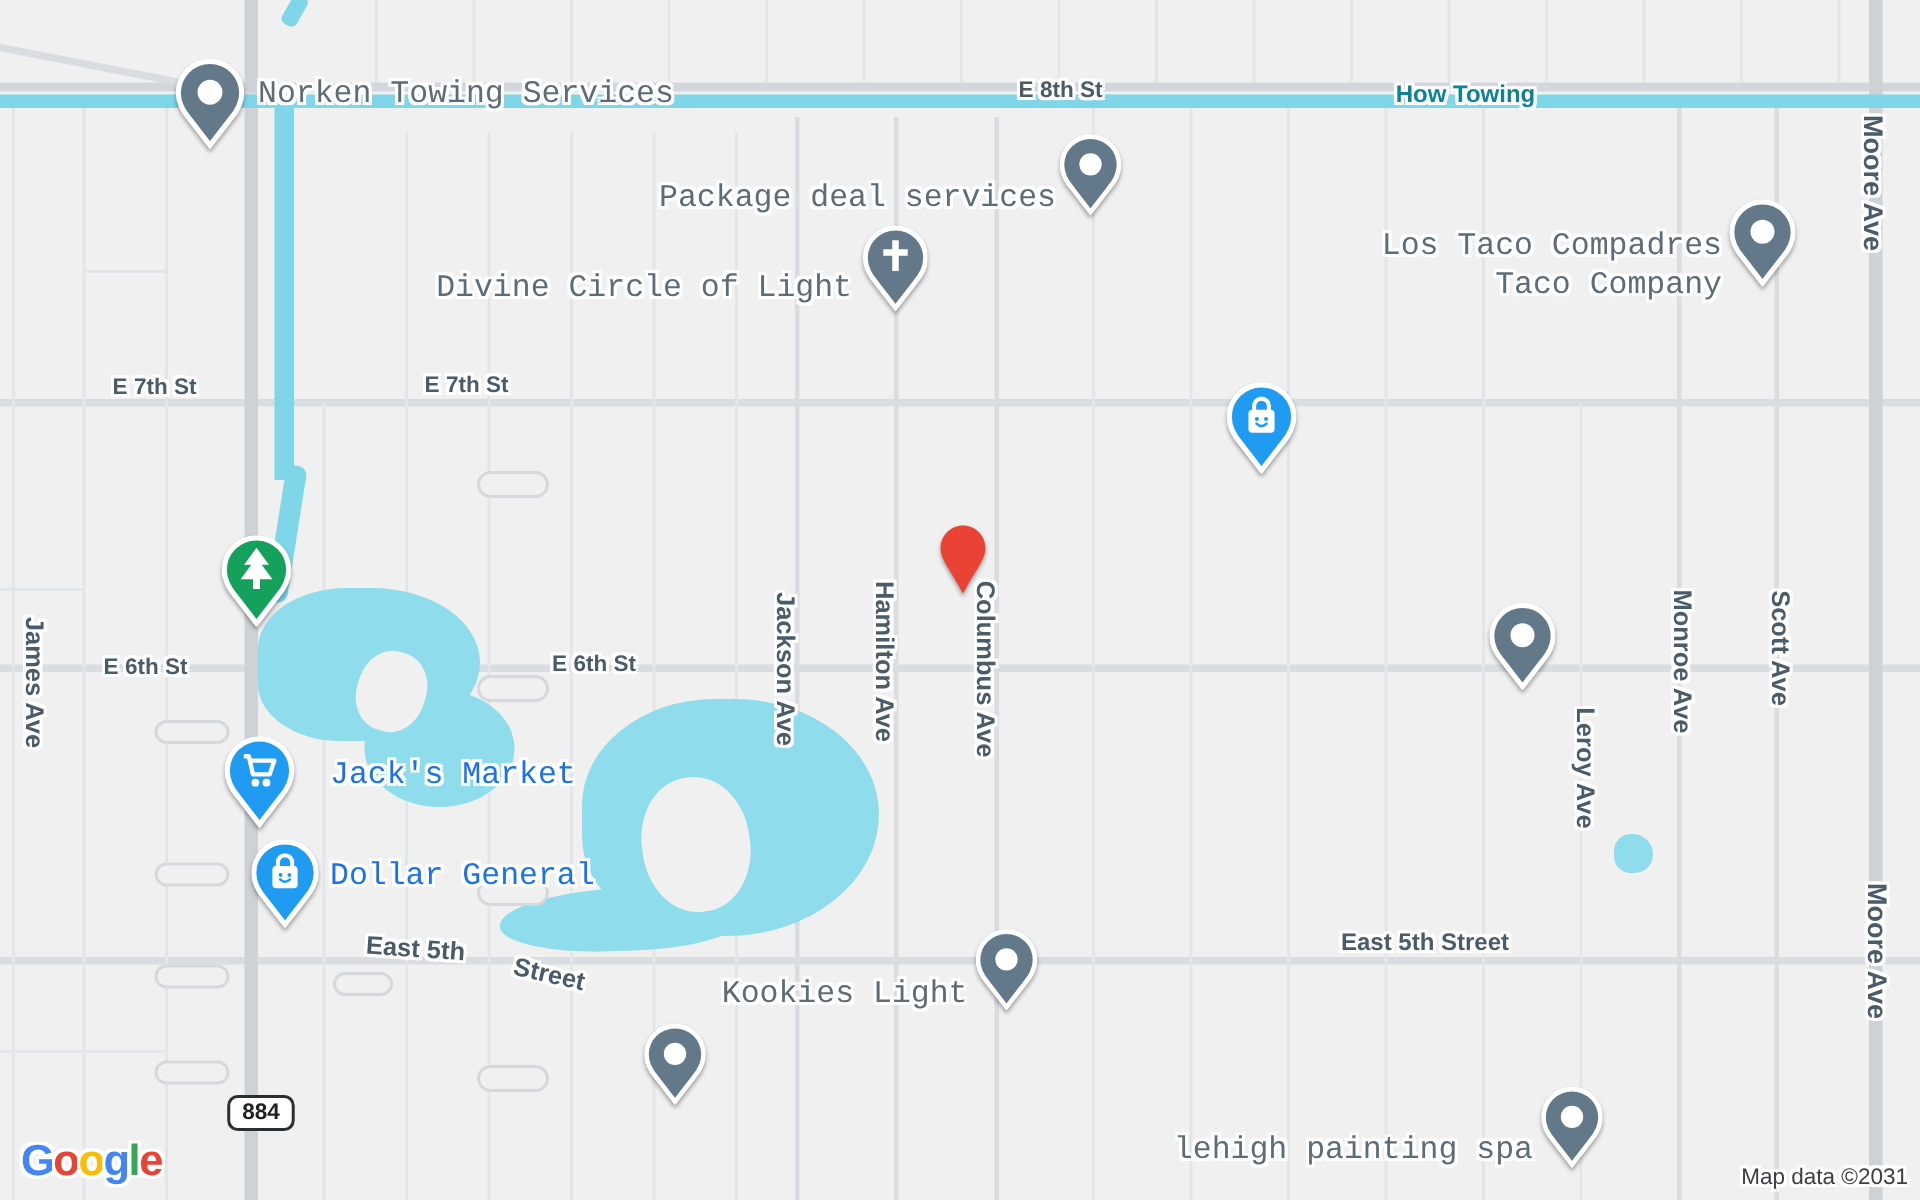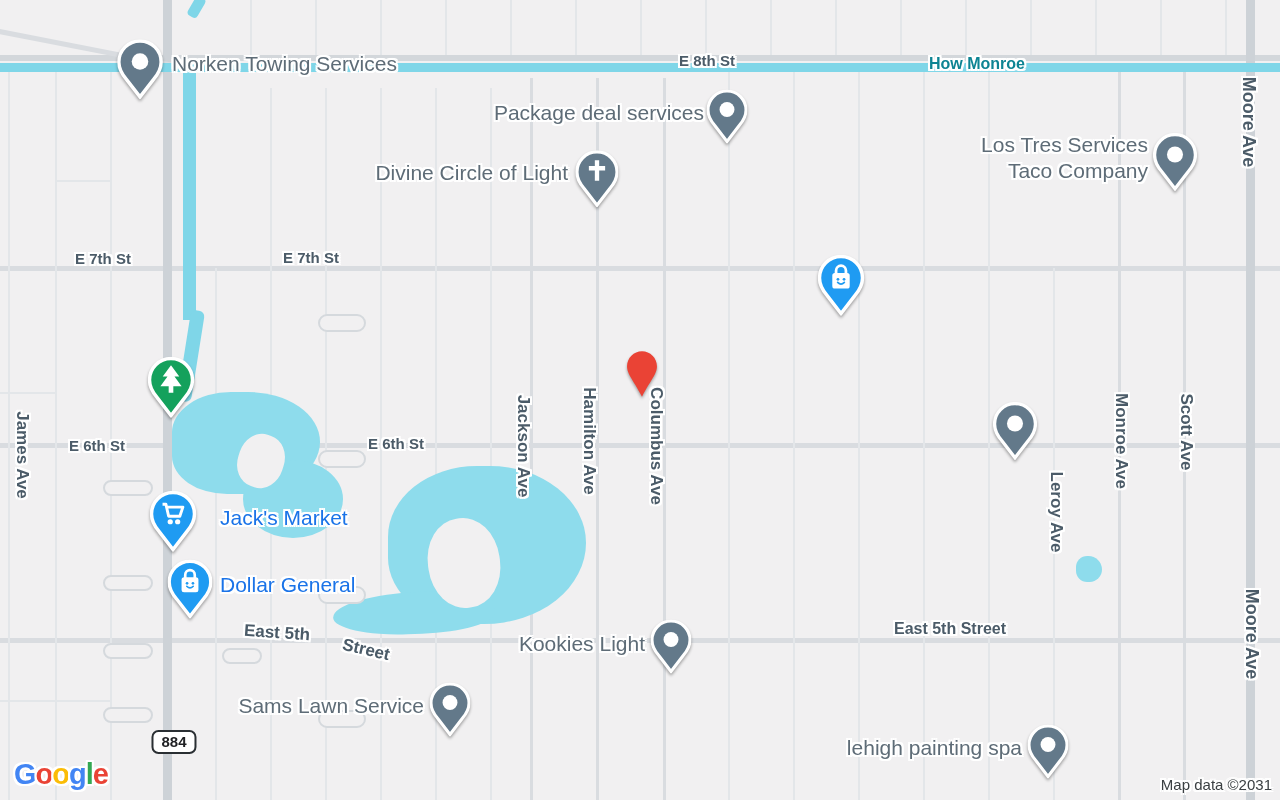--- a/index.html
+++ b/index.html
@@ -15,22 +15,22 @@
   .water.hole{background:#f1f0f1;}
   .halo{text-shadow:-2px -2px 0 #fff,2px -2px 0 #fff,-2px 2px 0 #fff,2px 2px 0 #fff,
         0 -2px 0 #fff,0 2px 0 #fff,-2px 0 0 #fff,2px 0 0 #fff,0 0 3px #fff;}
   .slabel{position:absolute;white-space:nowrap;color:#4b5b68;font-weight:700;z-index:5;}
   .slabel.street{font-size:15px;}
   .slabel.street-lg{font-size:16px;}
   .slabel.street-xl{font-size:17px;}
   .slabel.street-xxl{font-size:18px;}
   .slabel.water-name{font-size:16px;color:#0d8493;font-weight:700;}
   .poi-label{position:absolute;white-space:nowrap;font-size:21px;line-height:26px;
-             color:#5e6c77;z-index:7;cursor:pointer;}
-  .poi-label.right{text-align:right;}
+             color:#5e6c77;z-index:7;cursor:pointer;font-family:Liberation Mono, monospace;}
+  .poi-label.right{text-align:right;margin-top:20px;}
   .poi-label.c-blue{color:#1a73e8;}
   .poi-label.c-green{color:#188038;}
   .pin{position:absolute;z-index:8;cursor:pointer;
        filter:drop-shadow(0 2px 1.5px rgba(0,0,0,.35));}
   .pin svg{display:block;}
   .dropped{position:absolute;z-index:9;cursor:pointer;
        filter:drop-shadow(0 2px 1.5px rgba(0,0,0,.35));}
   .shield{position:absolute;z-index:6;background:#fff;border:2px solid #2a2f33;border-radius:7px;
           padding:1px 8px 2px;font-size:15px;font-weight:700;color:#202124;
           transform:translate(-50%,-50%);}
@@ -110,21 +110,21 @@
     <div class="stub" style="left: 318px; top: 314px; width: 44px; height: 14px;"></div>
     <div class="stub" style="left: 318px; top: 450px; width: 44px; height: 14px;"></div>
     <div class="stub" style="left: 318px; top: 586px; width: 44px; height: 14px;"></div>
     <div class="stub" style="left: 318px; top: 710px; width: 44px; height: 14px;"></div>
     <div class="stub" style="left: 222px; top: 648px; width: 36px; height: 12px;"></div>
     <div class="stub" style="left: 103px; top: 480px; width: 46px; height: 12px;"></div>
     <div class="stub" style="left: 103px; top: 575px; width: 46px; height: 12px;"></div>
     <div class="stub" style="left: 103px; top: 643px; width: 46px; height: 12px;"></div>
     <div class="stub" style="left: 103px; top: 707px; width: 46px; height: 12px;"></div>
     <div class="slabel halo street" style="left: 707px; top: 60px; transform: translate(-50%, -50%) rotate(0deg);">E 8th St</div>
-    <div class="slabel halo water-name" style="left: 977px; top: 64px; transform: translate(-50%, -50%) rotate(0deg);">How Monroe</div>
+    <div class="slabel halo water-name" style="left: 977px; top: 64px; transform: translate(-50%, -50%) rotate(0deg);">How Towing</div>
     <div class="slabel halo street" style="left: 103px; top: 258px; transform: translate(-50%, -50%) rotate(0deg);">E 7th St</div>
     <div class="slabel halo street" style="left: 311px; top: 257px; transform: translate(-50%, -50%) rotate(0deg);">E 7th St</div>
     <div class="slabel halo street" style="left: 97px; top: 445px; transform: translate(-50%, -50%) rotate(0deg);">E 6th St</div>
     <div class="slabel halo street" style="left: 396px; top: 443px; transform: translate(-50%, -50%) rotate(0deg);">E 6th St</div>
     <div class="slabel halo street-xl" style="left: 277px; top: 633px; transform: translate(-50%, -50%) rotate(4deg);">East 5th</div>
     <div class="slabel halo street-xl" style="left: 366px; top: 650px; transform: translate(-50%, -50%) rotate(13deg);">Street</div>
     <div class="slabel halo street-lg" style="left: 950px; top: 629px; transform: translate(-50%, -50%) rotate(0deg);">East 5th Street</div>
     <div class="slabel halo street-xl" style="left: 22px; top: 455px; transform: translate(-50%, -50%) rotate(90deg);">James Ave</div>
     <div class="slabel halo street-xl" style="left: 523px; top: 446px; transform: translate(-50%, -50%) rotate(90deg);">Jackson Ave</div>
     <div class="slabel halo street-xl" style="left: 589px; top: 441px; transform: translate(-50%, -50%) rotate(90deg);">Hamilton Ave</div>
@@ -161,21 +161,21 @@
     <div class="poi-label halo right " style="left: 568px; top: 173px; transform: translate(-100%, -50%);">
       <div>Divine Circle of Light</div>
     </div>
     <div class="pin" style="left: 1175px; top: 155px; transform: translate(-50%, -38%);">
       <svg width="44.2" height="58" viewBox="0 0 32 42">
     <path d="M16 1.2C7.8 1.2 1.2 7.8 1.2 16c0 4.6 2.1 8.5 5.3 12.1L16 40.4l9.5-12.3c3.2-3.6 5.3-7.5 5.3-12.1C30.8 7.8 24.2 1.2 16 1.2z" fill="#63798a" stroke="#fff" stroke-width="2.4"></path>
         <circle cx="16" cy="15.6" r="5.8" fill="#fff"></circle>
       </svg>
     </div>
     <div class="poi-label halo right " style="left: 1148px; top: 158px; transform: translate(-100%, -50%);">
-      <div>Los Tres Services</div>
+      <div>Los Taco Compadres</div>
       <div>Taco Company</div>
     </div>
     <div class="pin" style="left: 841px; top: 278px; transform: translate(-50%, -38%);">
       <svg width="46.5" height="61" viewBox="0 0 32 42">
     <path d="M16 1.2C7.8 1.2 1.2 7.8 1.2 16c0 4.6 2.1 8.5 5.3 12.1L16 40.4l9.5-12.3c3.2-3.6 5.3-7.5 5.3-12.1C30.8 7.8 24.2 1.2 16 1.2z" fill="#1f9bf2" stroke="#fff" stroke-width="2.4"></path>
         <path d="M12.6 13.2v-2.3a3.4 3.4 0 0 1 6.8 0v2.3" fill="none" stroke="#fff" stroke-width="1.9"></path>
       <rect x="10" y="12.6" width="12" height="10.6" rx="1.8" fill="#fff"></rect>
       <circle cx="13.9" cy="16.9" r=".95" fill="#1f9bf2"></circle>
         <circle cx="18.1" cy="16.9" r=".95" fill="#1f9bf2"></circle>
       <path d="M13.7 19c1.5 1.5 3.1 1.5 4.6 0" fill="none" stroke="#1f9bf2" stroke-width="1.2" stroke-linecap="round"></path>
@@ -225,23 +225,20 @@
     </div>
     <div class="poi-label halo right " style="left: 645px; top: 644px; transform: translate(-100%, -50%);">
       <div>Kookies Light</div>
     </div>
     <div class="pin" style="left: 450px; top: 703px; transform: translate(-50%, -38%);">
       <svg width="41.1" height="54" viewBox="0 0 32 42">
     <path d="M16 1.2C7.8 1.2 1.2 7.8 1.2 16c0 4.6 2.1 8.5 5.3 12.1L16 40.4l9.5-12.3c3.2-3.6 5.3-7.5 5.3-12.1C30.8 7.8 24.2 1.2 16 1.2z" fill="#63798a" stroke="#fff" stroke-width="2.4"></path>
         <circle cx="16" cy="15.6" r="5.8" fill="#fff"></circle>
       </svg>
     </div>
-    <div class="poi-label halo right " style="left: 424px; top: 706px; transform: translate(-100%, -50%);">
-      <div>Sams Lawn Service</div>
-    </div>
     <div class="pin" style="left: 1048px; top: 745px; transform: translate(-50%, -38%);">
       <svg width="41.1" height="54" viewBox="0 0 32 42">
     <path d="M16 1.2C7.8 1.2 1.2 7.8 1.2 16c0 4.6 2.1 8.5 5.3 12.1L16 40.4l9.5-12.3c3.2-3.6 5.3-7.5 5.3-12.1C30.8 7.8 24.2 1.2 16 1.2z" fill="#63798a" stroke="#fff" stroke-width="2.4"></path>
         <circle cx="16" cy="15.6" r="5.8" fill="#fff"></circle>
       </svg>
     </div>
     <div class="poi-label halo right " style="left: 1022px; top: 748px; transform: translate(-100%, -50%);">
       <div>lehigh painting spa</div>
     </div>
     <div class="dropped" style="left: 642px; top: 402px; transform: translate(-50%, -100%);"><svg width="33" height="48" viewBox="0 0 32 46">

